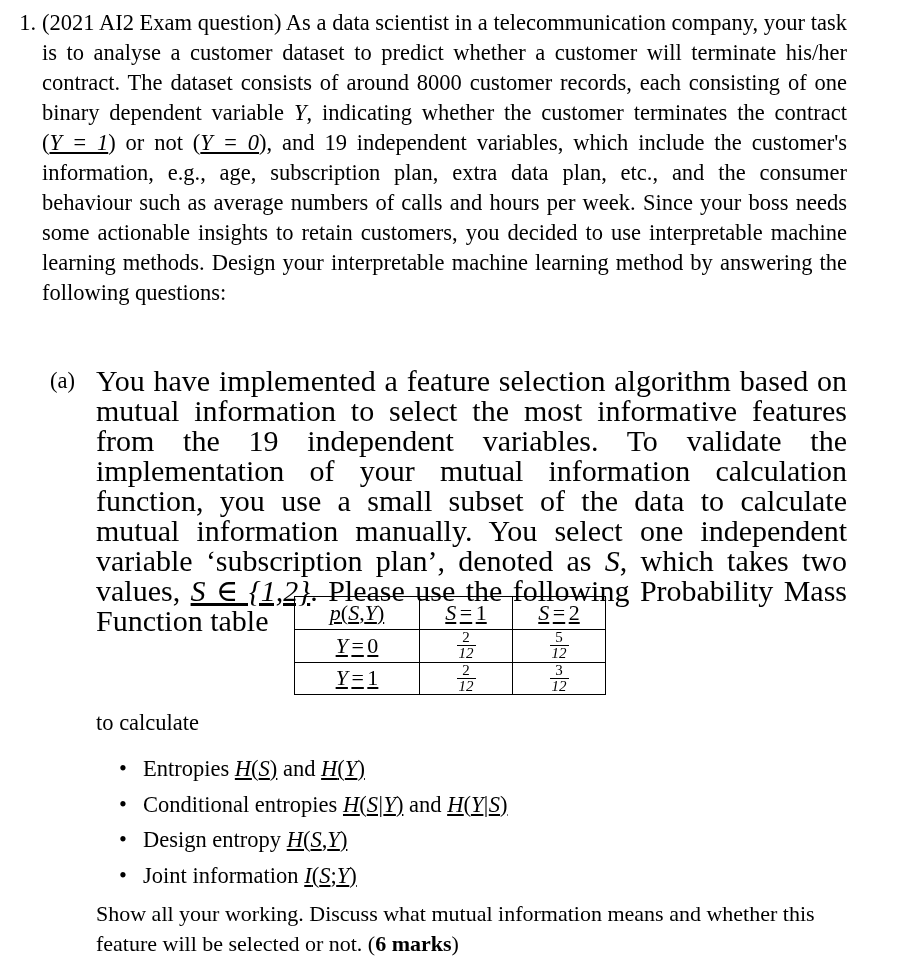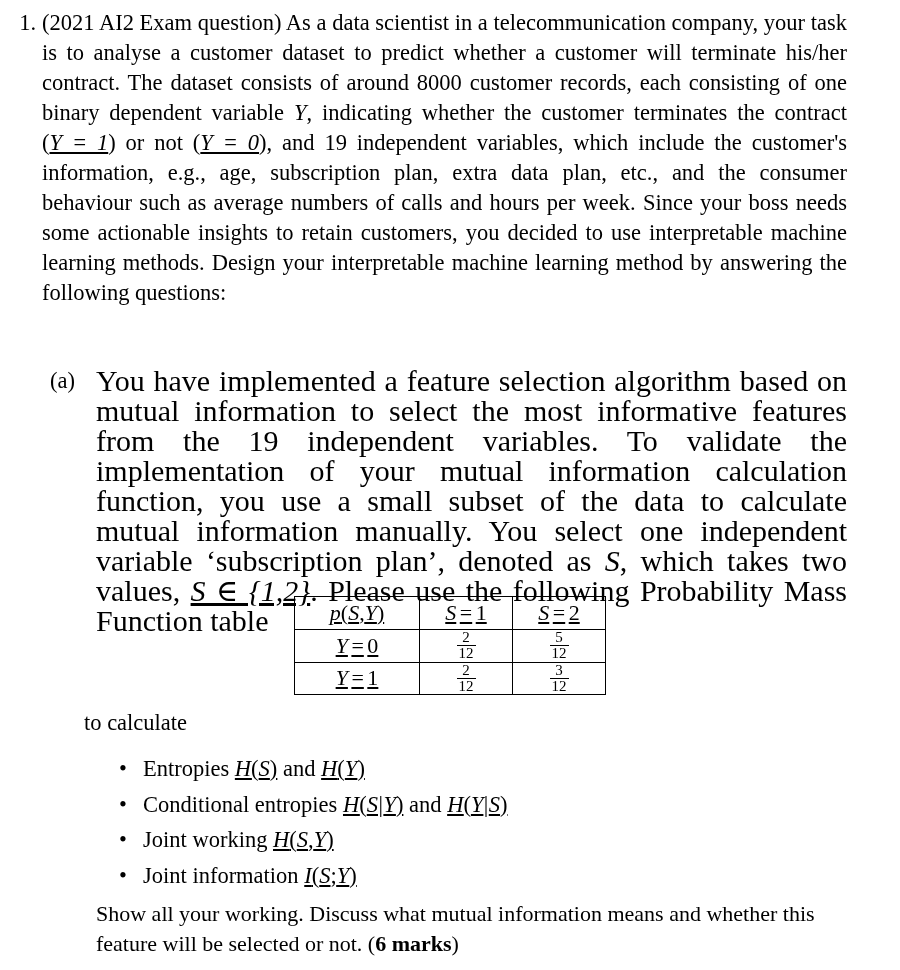--- a/index.html
+++ b/index.html
@@ -137,26 +137,27 @@
     top: 0px;
   }
   .frac .num {
     display: block;
     padding: 0 2px;
     border-bottom: 1.1px solid #000;
   }
   .frac .den {
     display: block;
     padding: 0 2px;
+    font-style: italic;
   }
 
   
   .calc-line {
     position: absolute;
-    left: 84px;
+    left: 96px;
     top: 708px;
     font-size: 22.5px;
     line-height: 30px;
   }
 
   
   ul.bullets {
     position: absolute;
     left: 0;
     top: 751px;
@@ -238,21 +239,21 @@
   <ul class="bullets">
     <li>
       <span class="dot">•</span><span>Entropies </span><span class="math"><span class="mi">H</span><span class="mo">(</span><span class="mi">S</span><span class="mo">)</span></span><span> and </span><span class="math"><span class="mi">H</span><span class="mo">(</span><span class="mi">Y</span><span class="mo">)</span></span>
     </li>
 
     <li>
       <span class="dot">•</span><span>Conditional entropies </span><span class="math"><span class="mi">H</span><span class="mo">(</span><span class="mi">S</span><span class="bar">|</span><span class="mi">Y</span><span class="mo">)</span></span><span> and </span><span class="math"><span class="mi">H</span><span class="mo">(</span><span class="mi">Y</span><span class="bar">|</span><span class="mi">S</span><span class="mo">)</span></span>
     </li>
 
     <li>
-      <span class="dot">•</span><span>Joint working </span><span class="math"><span class="mi">H</span><span class="mo">(</span><span class="mi">S</span><span class="mo">,</span><span class="mi">Y</span><span class="mo">)</span></span>
+      <span class="dot">•</span><span>Design entropy </span><span class="math"><span class="mi">H</span><span class="mo">(</span><span class="mi">S</span><span class="mo">,</span><span class="mi">Y</span><span class="mo">)</span></span>
     </li>
 
     <li>
       <span class="dot">•</span><span>Joint information </span><span class="math"><span class="mi">I</span><span class="mo">(</span><span class="mi">S</span><span class="mo">;</span><span class="mi">Y</span><span class="mo">)</span></span>
     </li>
   </ul>
 
   <div class="closing"><span>Show all your working. Discuss what mutual information means and whether this feature will be selected or not. (</span><span class="b">6 marks</span><span>)</span></div>
 
 </div>

